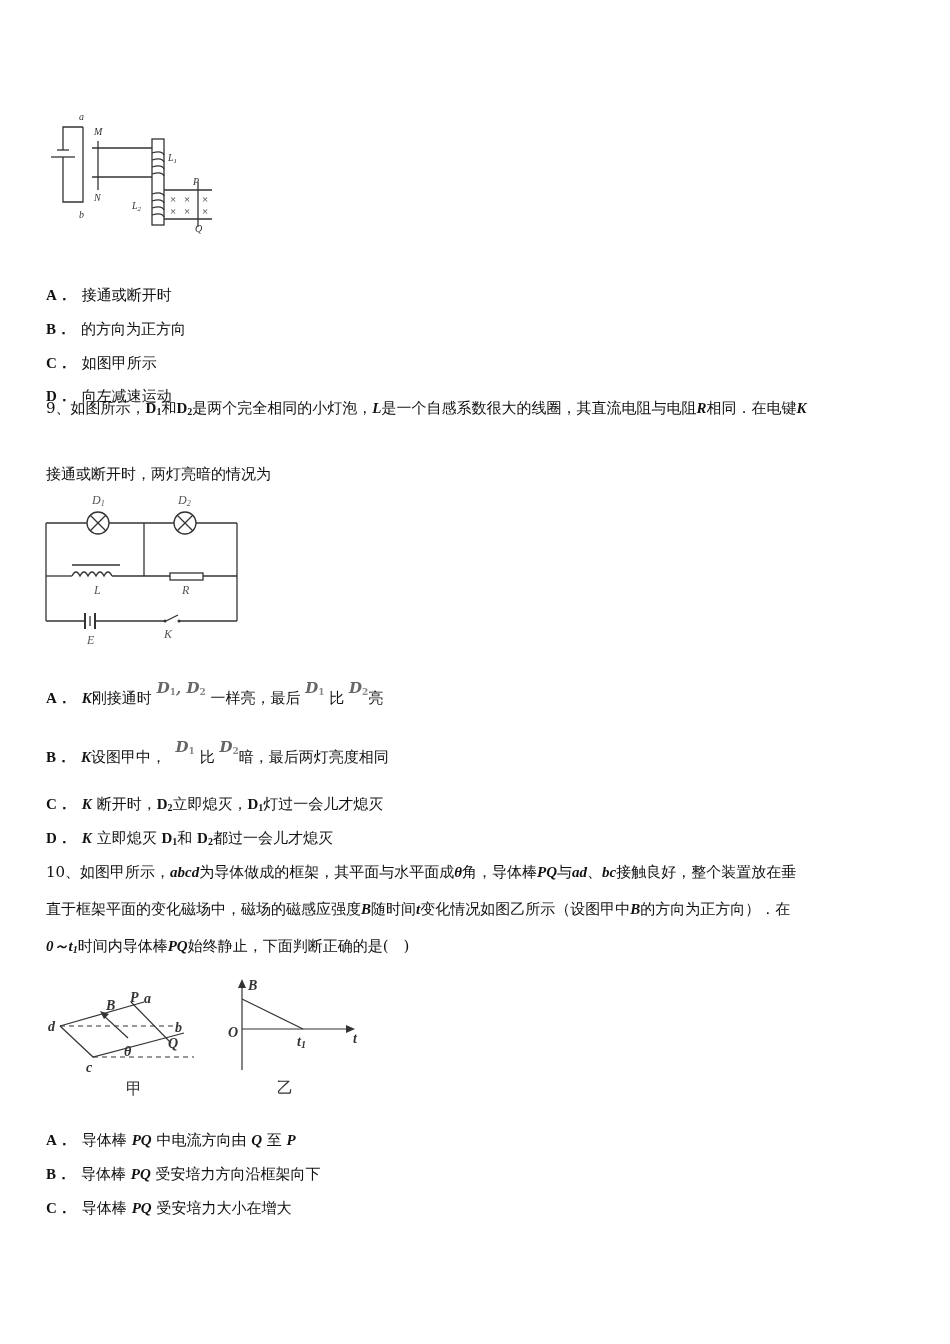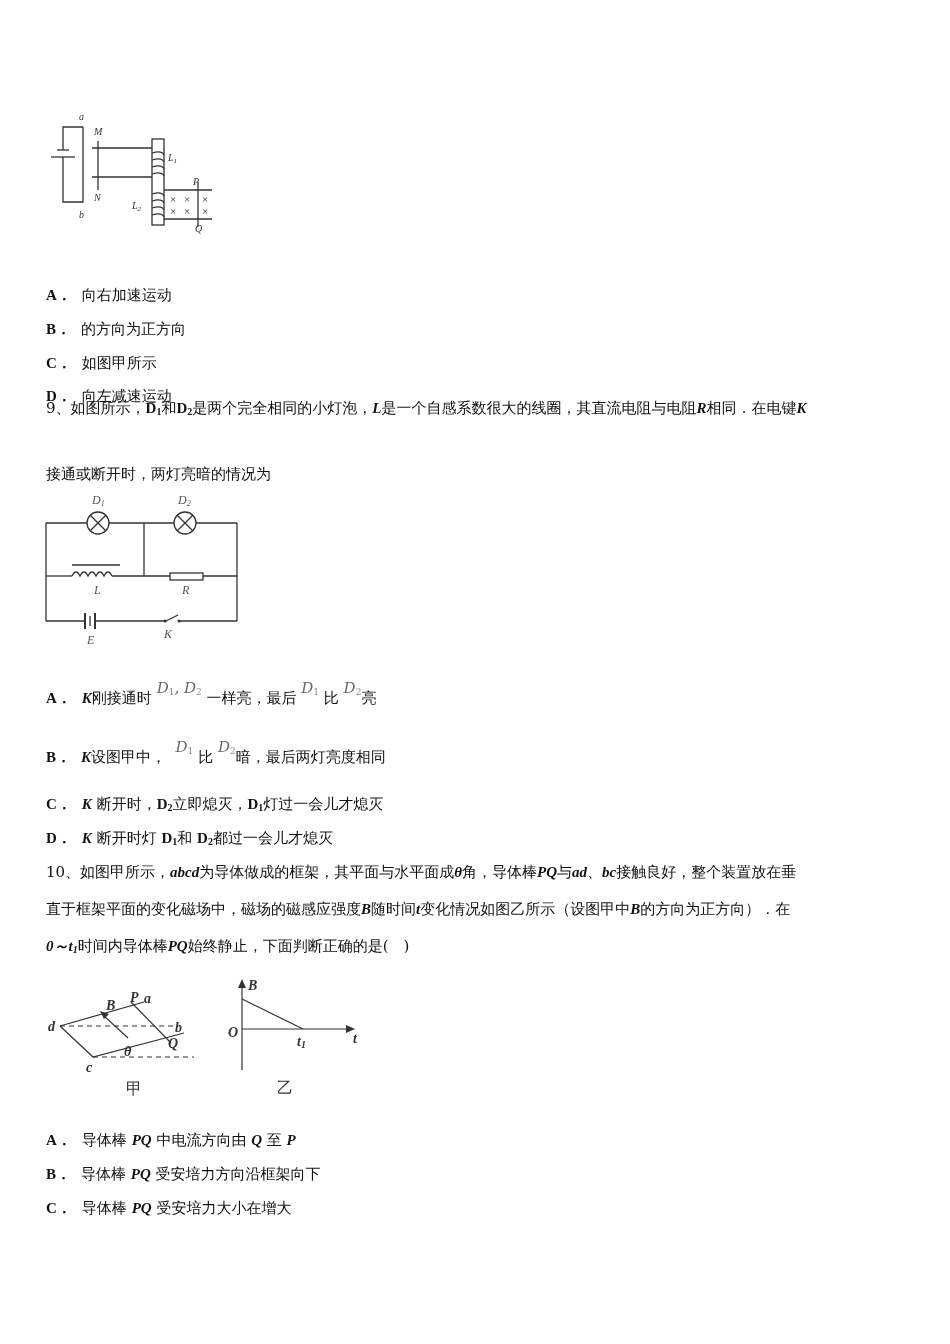--- a/index.html
+++ b/index.html
@@ -4,21 +4,21 @@
 <style>
   html, body { margin: 0; padding: 0; background: #ffffff; }
   body { width: 950px; height: 1344px; position: relative; overflow: hidden;
          font-family: "DejaVu Serif", "Liberation Serif", serif; color: #111; }
   .abs { position: absolute; }
   .line { position: absolute; left: 46px; font-size: 15px; white-space: nowrap; line-height: 20px; }
   .opt-letter { font-family: "Liberation Serif", serif; font-weight: bold; margin-right: 10px; }
   .it { font-style: italic; font-weight: bold; font-family: "Liberation Serif", serif; }
   .b { font-weight: bold; font-family: "Liberation Serif", serif; }
   sub { font-size: 10px; vertical-align: -2px; }
-  .math { font-family: "DejaVu Serif", serif; font-style: italic; color: #666; font-size: 15px; position: relative; top: -10px; }
+  .math { font-family: "DejaVu Serif", serif; font-style: italic; color: #666; font-size: 15px; position: relative; top: -10px; font-weight: bold; }
   .math sub { color: #888; font-size: 9px; font-style: normal; }
   svg text { font-family: "Liberation Serif", serif; }
 </style>
 </head>
 <body>
 
 <svg class="abs" style="left:40px;top:105px" width="190" height="130" viewBox="0 0 190 130">
   <g stroke="#333" stroke-width="1.3" fill="none">
 
     <polyline points="43,22 23,22 23,45"></polyline>
@@ -53,21 +53,21 @@
   <g fill="#333" font-size="11" font-style="normal">
     <text x="130" y="98">×</text>
       <text x="144" y="98">×</text>
       <text x="162" y="98">×</text>
     <text x="130" y="110">×</text>
       <text x="144" y="110">×</text>
       <text x="162" y="110">×</text>
   </g>
 </svg>
 
-<div class="line" style="top:285px"><span class="opt-letter">A．</span><span>向右加速运动</span></div>
+<div class="line" style="top:285px"><span class="opt-letter">A．</span><span>接通或断开时</span></div>
 <div class="line" style="top:319px"><span class="opt-letter">B．</span><span>的方向为正方向</span></div>
 <div class="line" style="top:353px"><span class="opt-letter">C．</span><span>如图甲所示</span></div>
 <div class="line" style="top:386px"><span class="opt-letter">D．</span><span>向左减速运动</span></div>
 
 <div class="line" style="top:398px">
   <span>9、如图所示，</span><span class="b"><span>D</span><sub>1</sub></span><span>和</span><span class="b"><span>D</span><sub>2</sub></span><span>是两个完全相同的小灯泡，</span><span class="it">L</span><span>是一个自感系数很大的线圈，其直流电阻与电阻</span><span class="it">R</span><span>相同．在电键</span><span class="it">K</span>
 </div>
 <div class="line" style="top:464px">接通或断开时，两灯亮暗的情况为</div>
 
 <svg class="abs" style="left:42px;top:488px" width="200" height="160" viewBox="0 0 200 160">
@@ -121,21 +121,21 @@
 <div class="line" style="top:747px">
   <span class="opt-letter">B．</span><span class="it">K</span><span>设图甲中，</span>
   &nbsp;<span class="math"><span>D</span><sub>1</sub></span>
   <span>比</span>
   <span class="math"><span>D</span><sub>2</sub></span><span>暗，最后两灯亮度相同</span>
 </div>
 <div class="line" style="top:794px">
   <span class="opt-letter">C．</span><span class="it">K</span> <span>断开时，</span><span class="b"><span>D</span><sub>2</sub></span><span>立即熄灭，</span><span class="b"><span>D</span><sub>1</sub></span><span>灯过一会儿才熄灭</span>
 </div>
 <div class="line" style="top:828px">
-  <span class="opt-letter">D．</span><span class="it">K</span> <span>断开时灯</span> <span class="b"><span>D</span><sub>1</sub></span><span>和</span> <span class="b"><span>D</span><sub>2</sub></span><span>都过一会儿才熄灭</span>
+  <span class="opt-letter">D．</span><span class="it">K</span> <span>立即熄灭</span> <span class="b"><span>D</span><sub>1</sub></span><span>和</span> <span class="b"><span>D</span><sub>2</sub></span><span>都过一会儿才熄灭</span>
 </div>
 
 <div class="line" style="top:862px">
   <span>10、如图甲所示，</span><span class="it">abcd</span><span>为导体做成的框架，其平面与水平面成</span><span class="it">θ</span><span>角，导体棒</span><span class="it">PQ</span><span>与</span><span class="it">ad</span><span>、</span><span class="it">bc</span><span>接触良好，整个装置放在垂</span>
 </div>
 <div class="line" style="top:899px">
   <span>直于框架平面的变化磁场中，磁场的磁感应强度</span><span class="it">B</span><span>随时间</span><span class="it">t</span><span>变化情况如图乙所示（设图甲中</span><span class="it">B</span><span>的方向为正方向）．在</span>
 </div>
 <div class="line" style="top:936px">
   <span class="it">0～</span><span class="it"><span>t</span><sub>1</sub></span><span>时间内导体棒</span><span class="it">PQ</span><span>始终静止，下面判断正确的是(　)</span>

